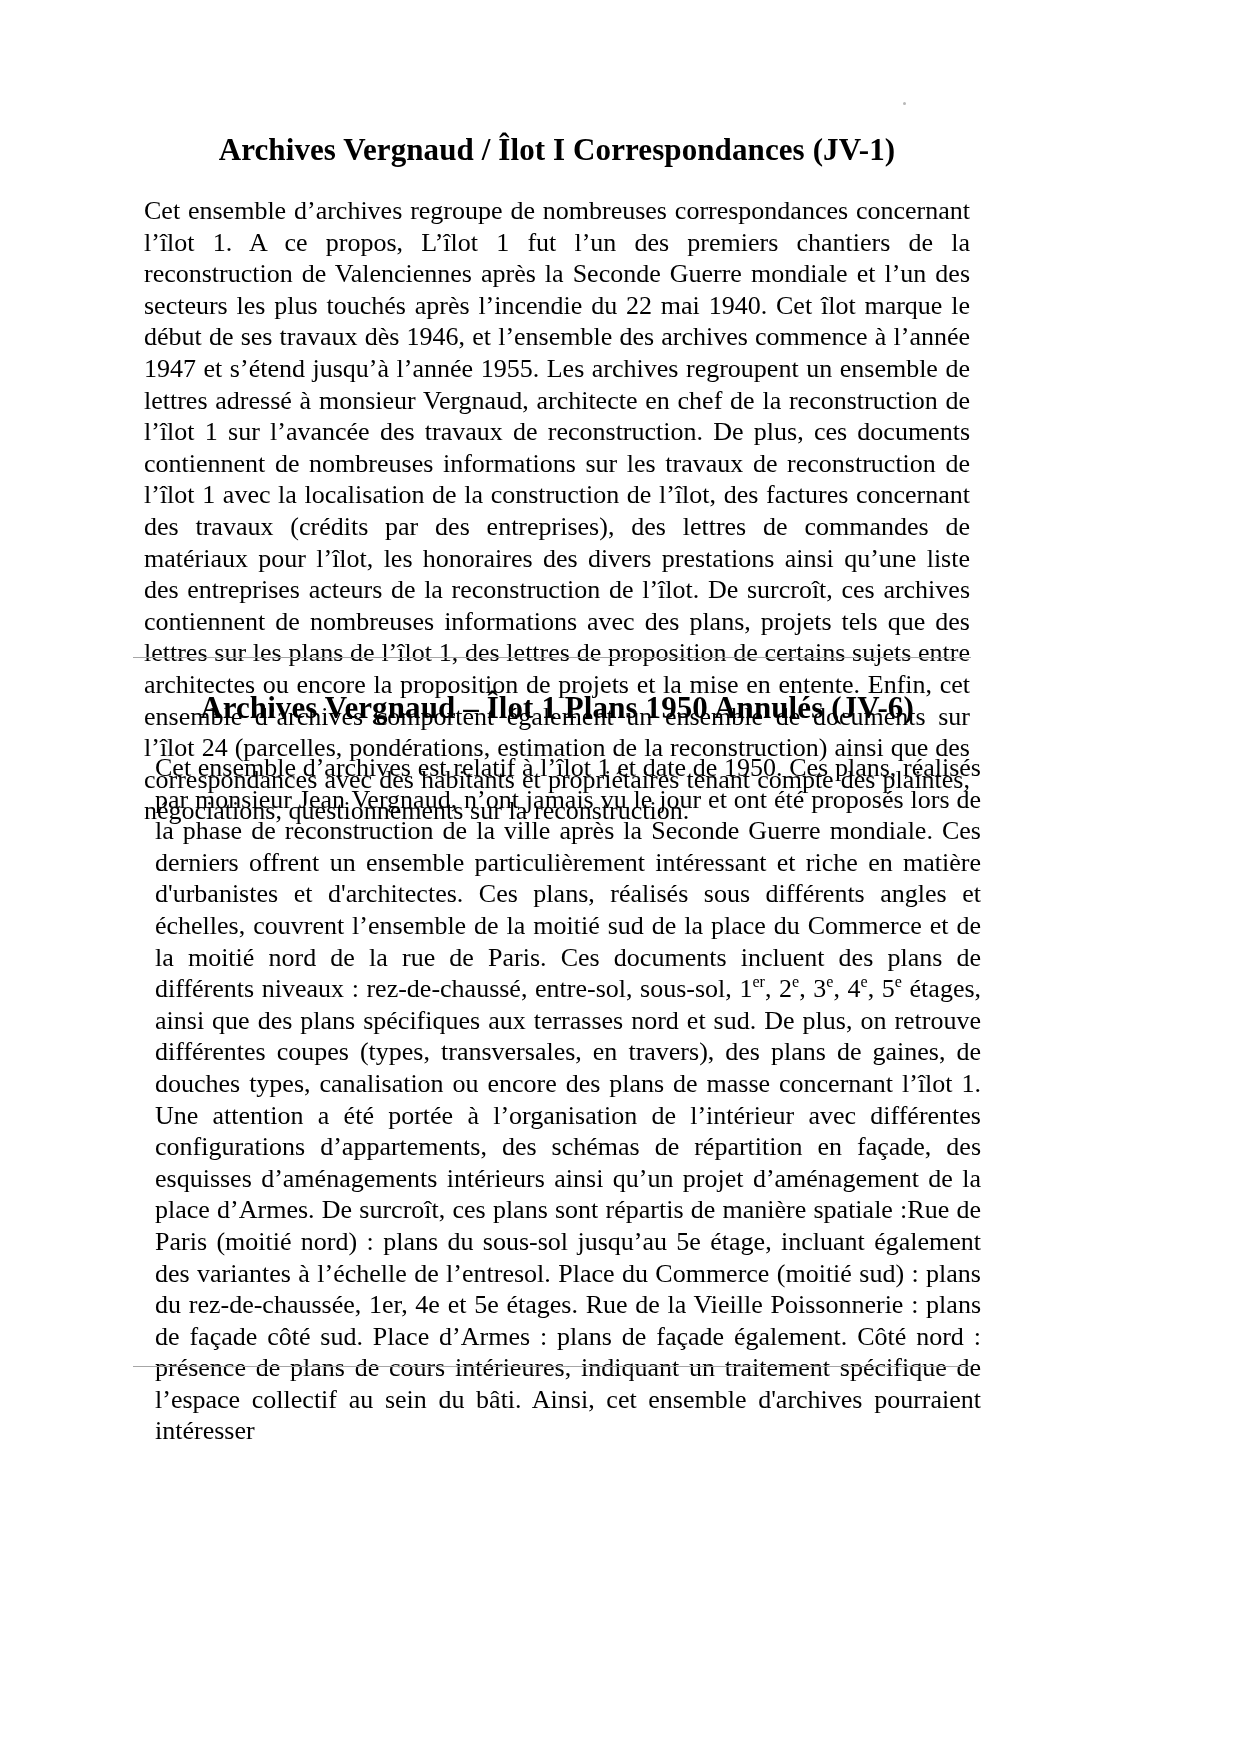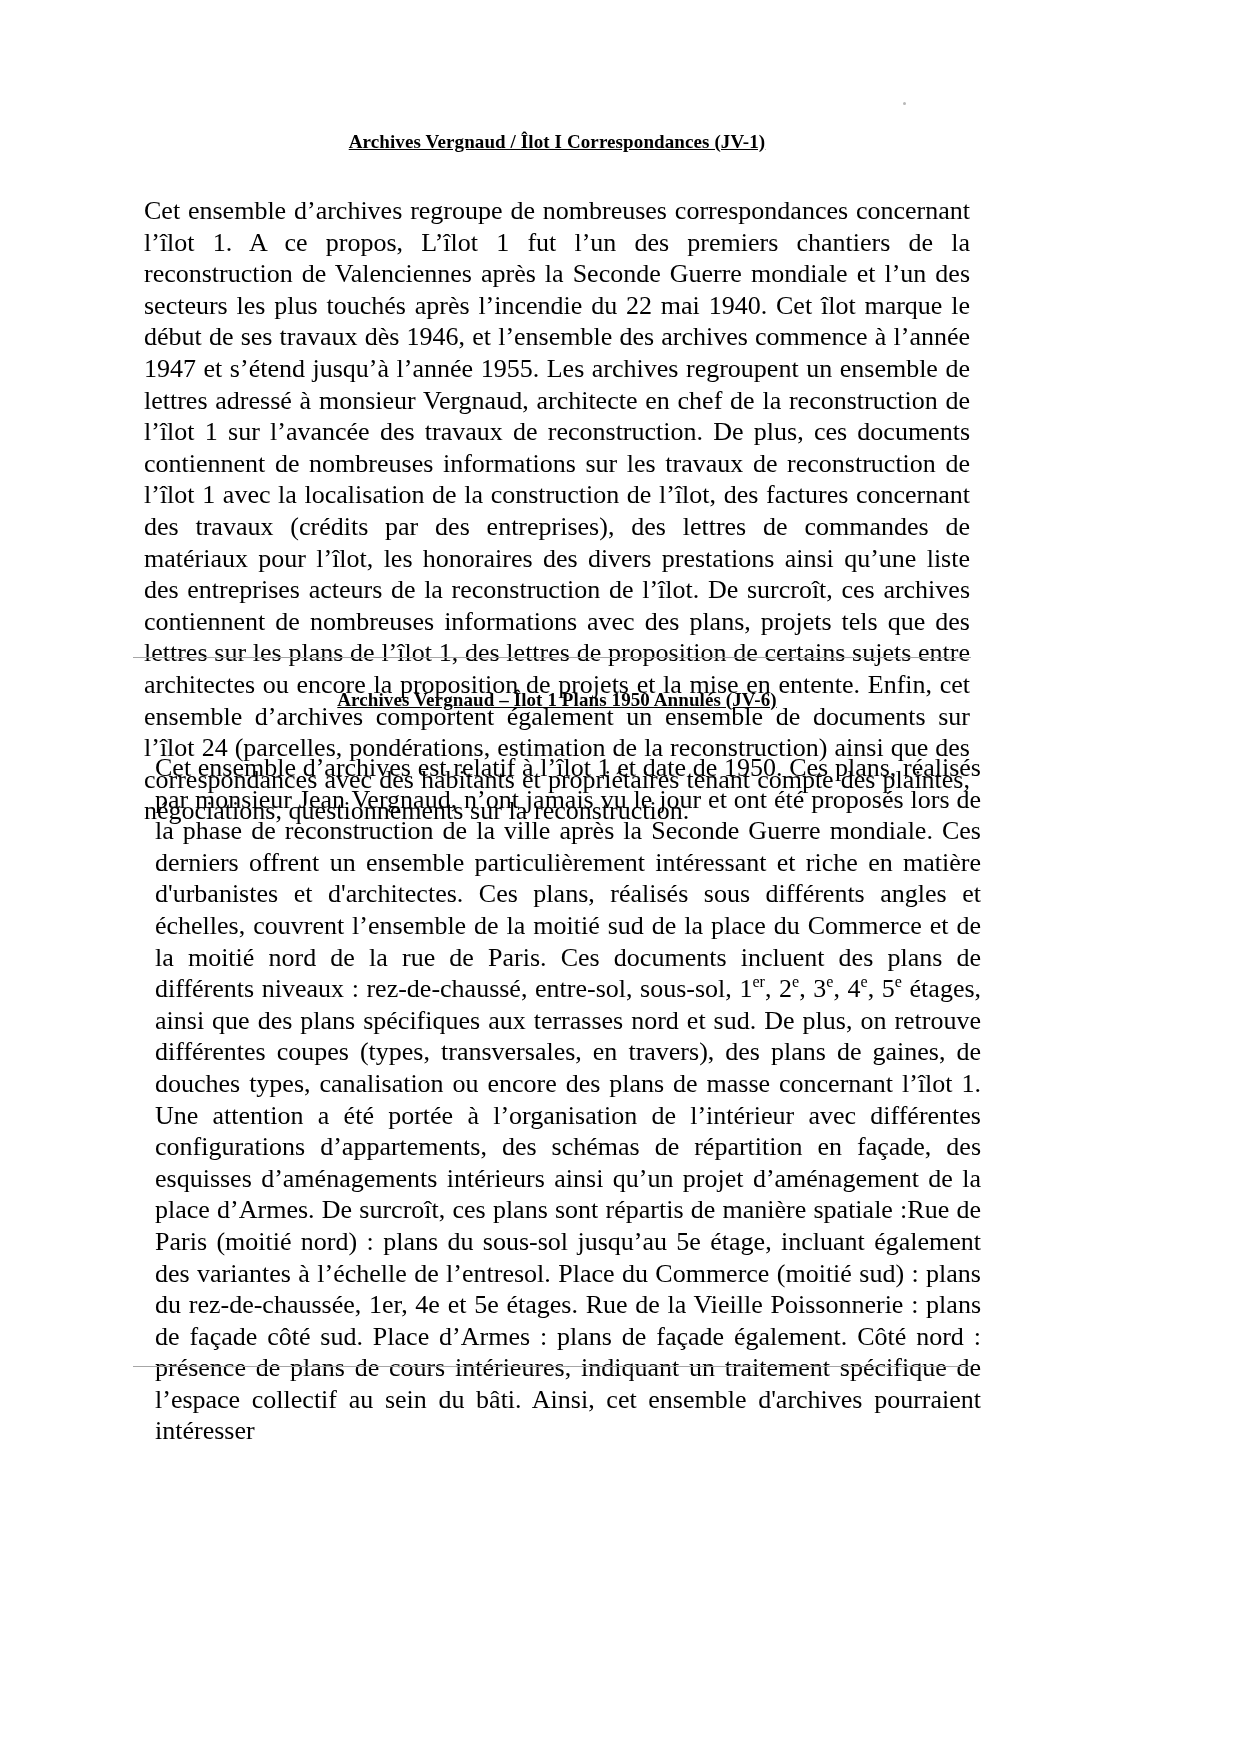--- a/index.html
+++ b/index.html
@@ -34,28 +34,27 @@
   .speck {
     position: absolute;
     left: 903px;
     top: 102px;
     width: 3px;
     height: 3px;
     background: #b8b8b8;
     border-radius: 50%;
   }
   h1.doc-heading {
-    font-size: 19px;
+    font-size: 31px;
     font-weight: bold;
     text-align: center;
     margin: 0;
     padding: 0;
     letter-spacing: 0.1px;
     line-height: 1.2;
-    text-decoration: underline;
   }
   .heading-1-wrap {
     position: absolute;
     left: 0;
     top: 131px;
     width: 848px;
   }
   .heading-2-wrap {
     position: absolute;
     left: 0;

